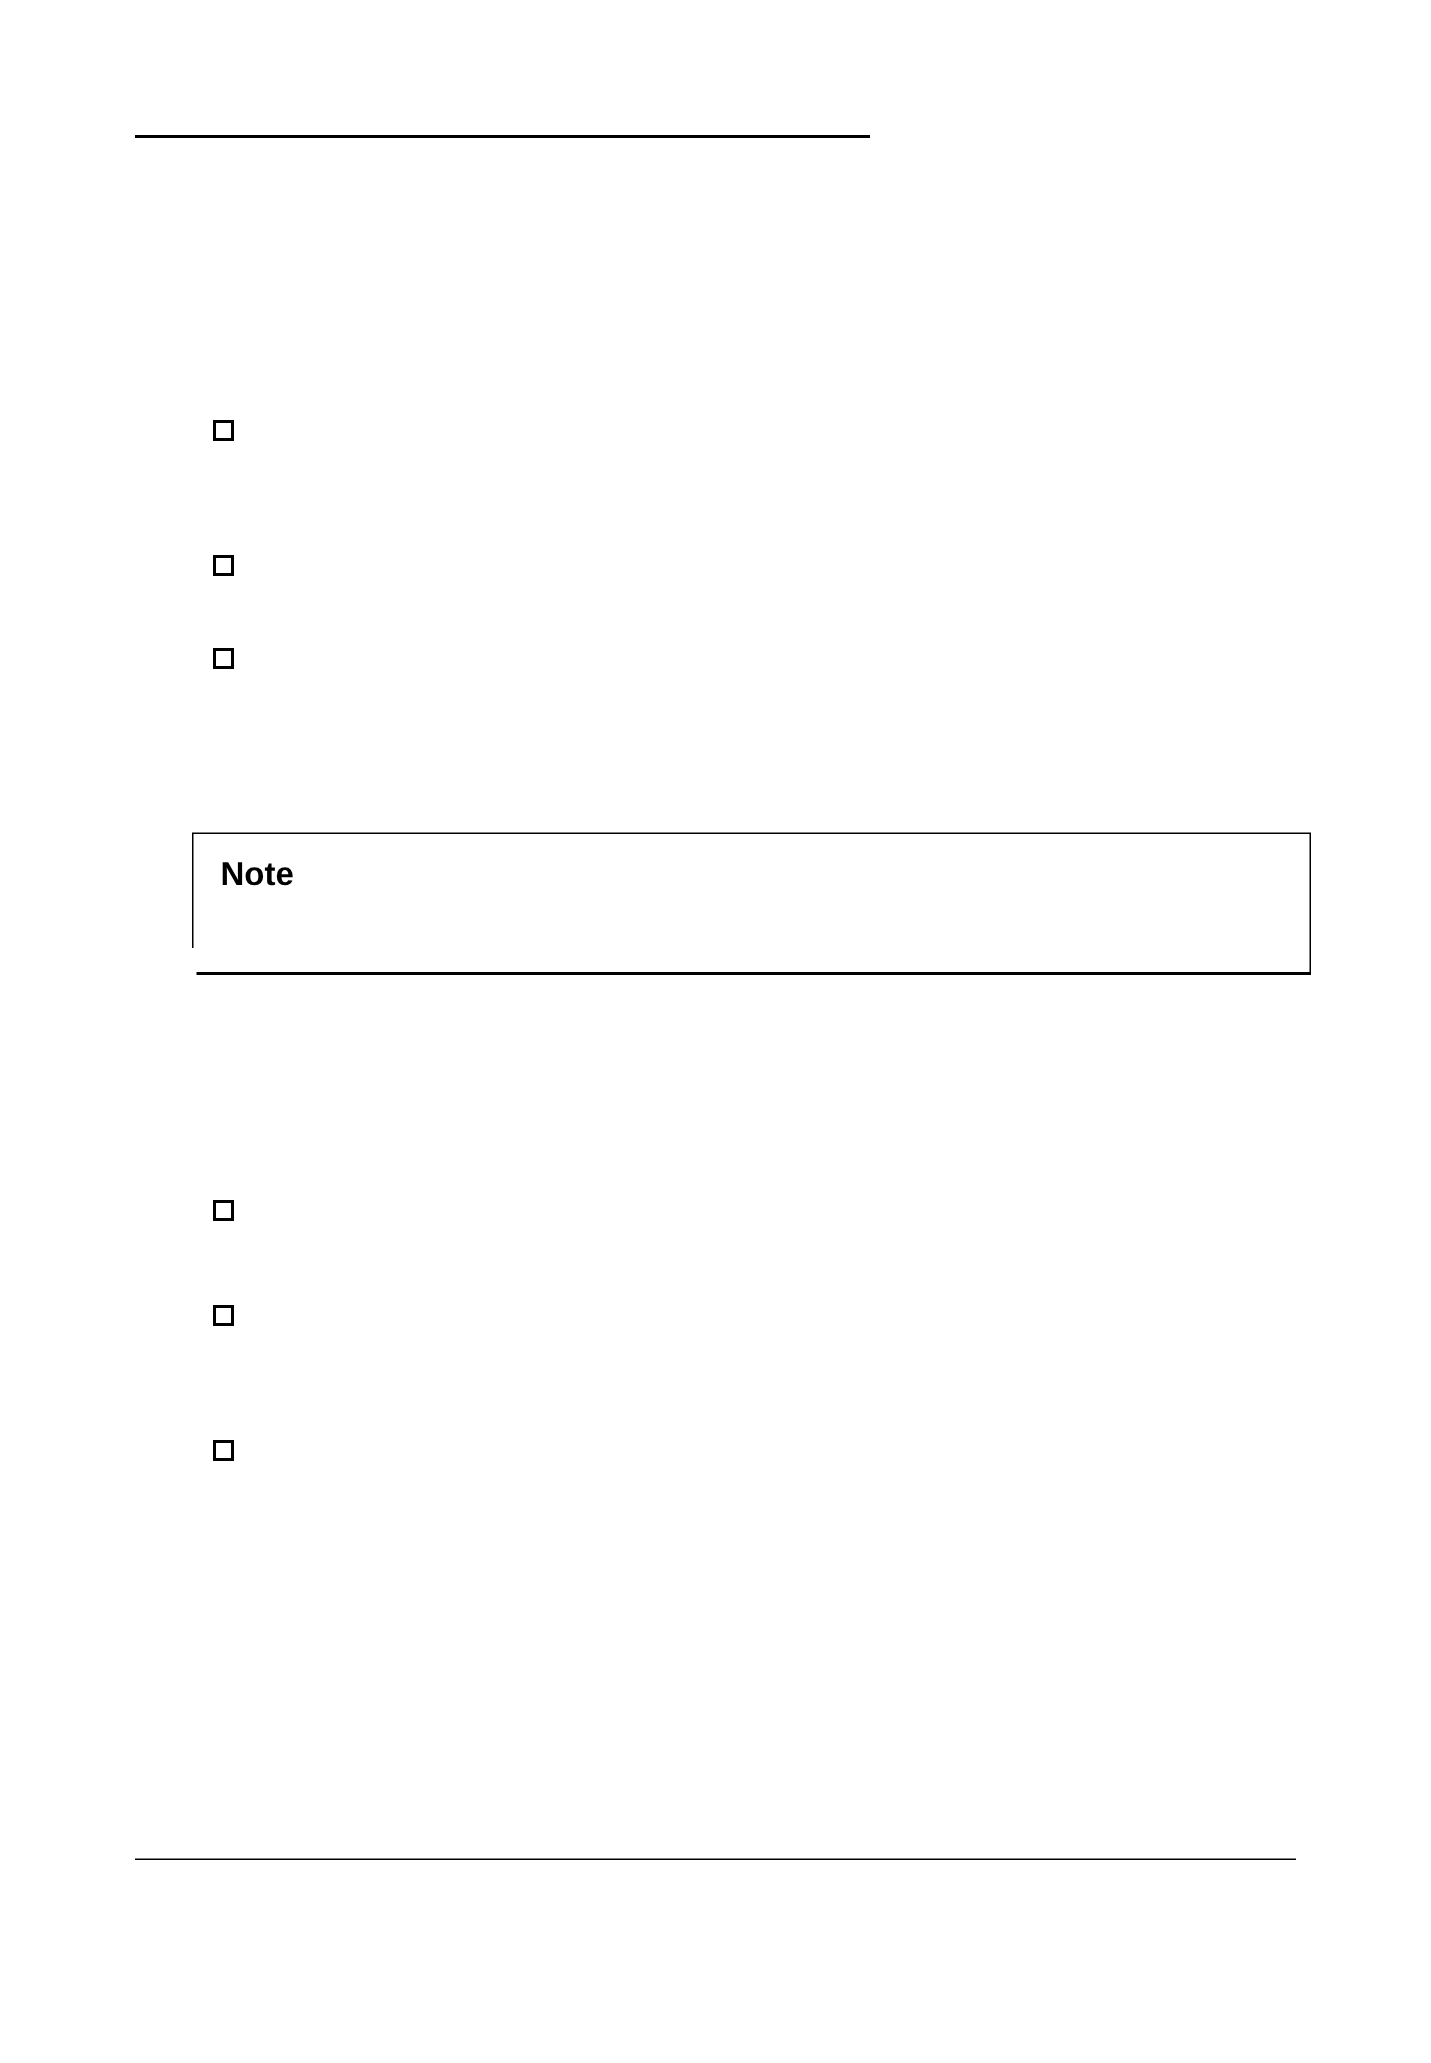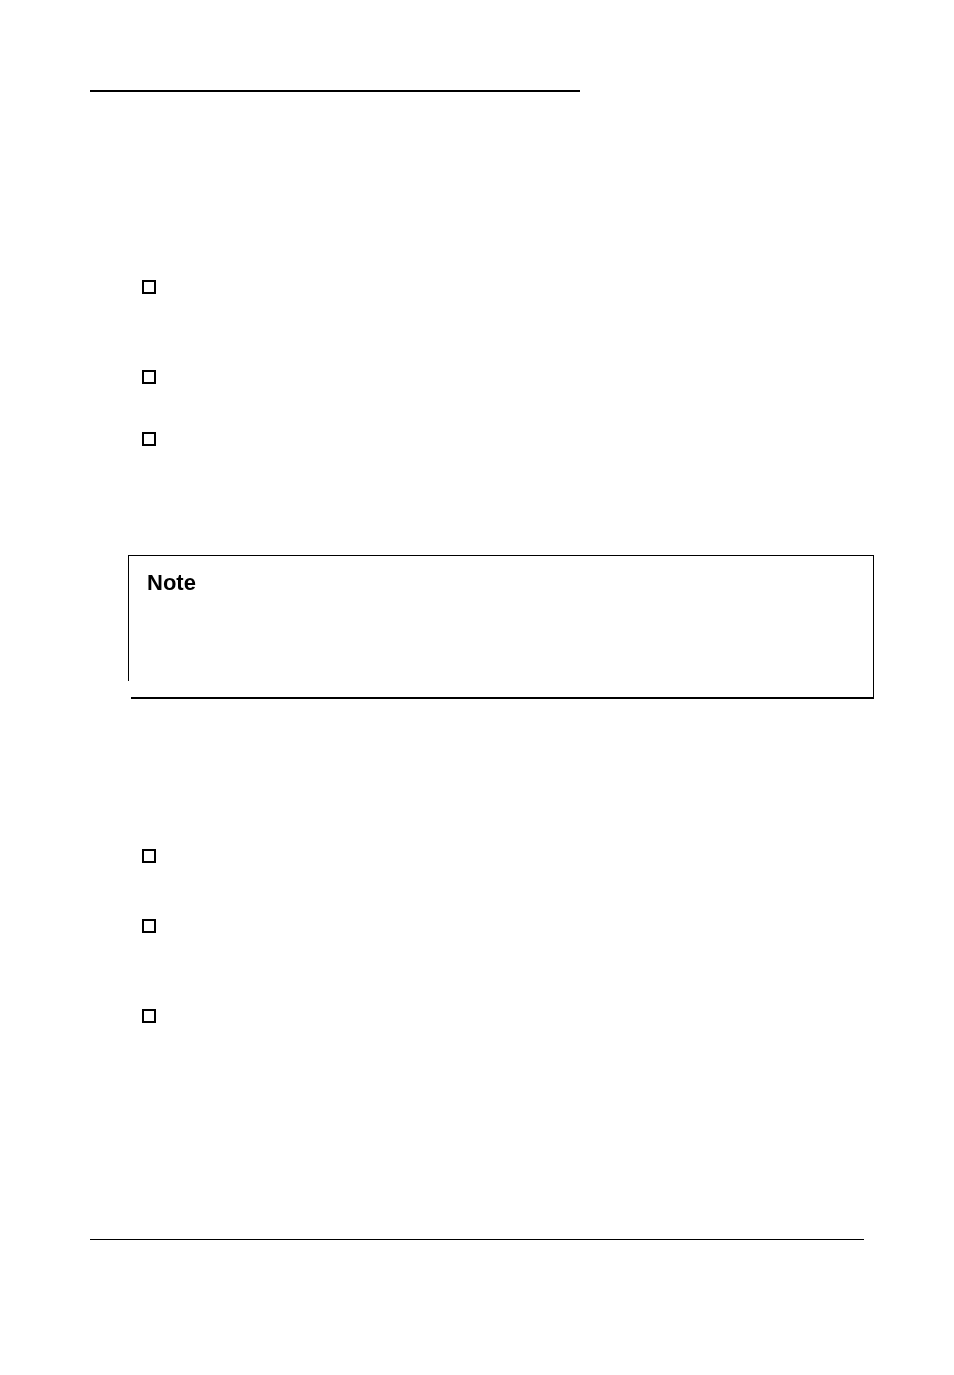--- a/index.html
+++ b/index.html
@@ -50,21 +50,21 @@
       border: 2px solid #000;
       background: #fff;
     }
     .note-box {
       margin-top: 105px;
       margin-left: 38px;
       margin-right: -10px;
       border: 1.5px solid #000;
       border-bottom: 2px solid #000;
       border-left: 1.5px solid #000;
-      height: 144px;
+      height: 95px;
       position: relative;
     }
     .note-box .left-gap {
       position: absolute;
       left: -1px;
       bottom: -4px;
       width: 3px;
       height: 20px;
       background: #fff;
     }

